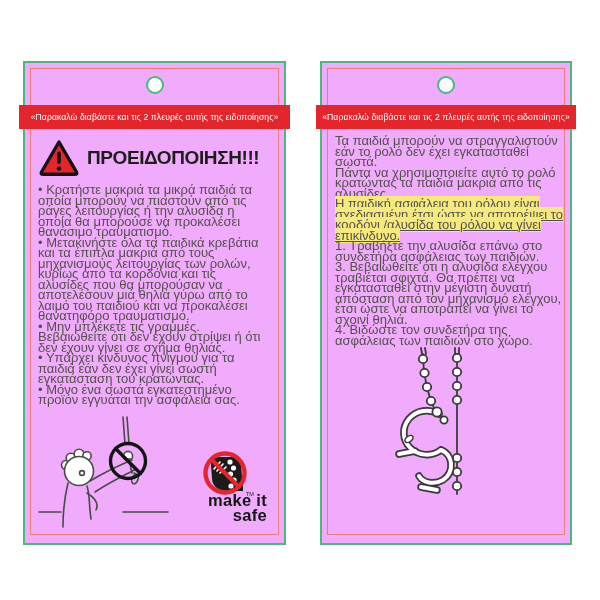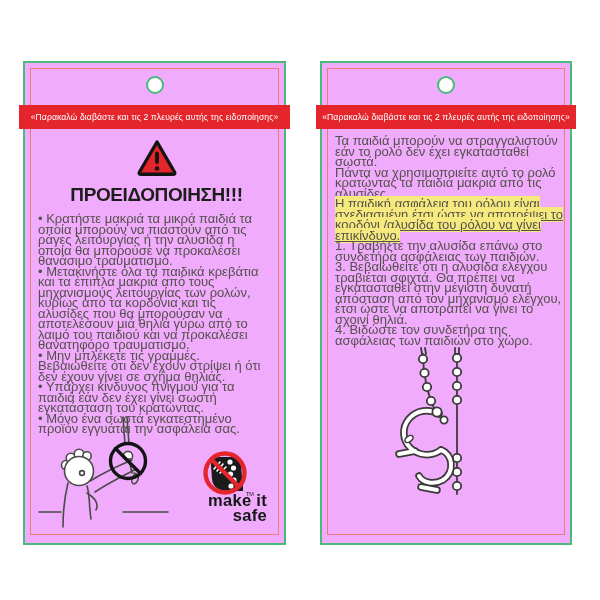--- a/index.html
+++ b/index.html
@@ -17,21 +17,21 @@
           width:18px; height:18px; border-radius:50%; border:2px solid #4aba7c; background:#fff; }
 
   .banner { position:absolute; top:42px; left:-6px; right:-6px; height:24px;
             background:#e5252c; color:#fff; display:flex; align-items:center; justify-content:center;
             font-size:8.6px; letter-spacing:0.1px; white-space:nowrap; }
 
   .content { position:absolute; left:13px; right:9px; color:#54504b; }
   .tag.left  .content { top:76px; }
   .tag.right .content { top:73px; }
 
-  .heading-row { display:flex; align-items:center; gap:7px; margin-bottom:8px;flex-direction:column; }
+  .heading-row { display:flex; align-items:center; gap:7px; margin-bottom:8px; }
   .heading { font-size:19px; font-weight:bold; color:#1d1d1b; letter-spacing:-0.4px; white-space:nowrap; }
 
   .body-text p { font-size:13px; line-height:10.5px; margin:0; width:230px; }
   .tag.right .body-text p { width:232px; }
 
   .hl { background:#f6e97d; text-decoration:underline; text-decoration-thickness:0.8px;
         -webkit-box-decoration-break:clone; box-decoration-break:clone; }
 
   .illu { position:absolute; }
   .logo-text { position:absolute; left:158px; top:430px; width:84px; text-align:right;

